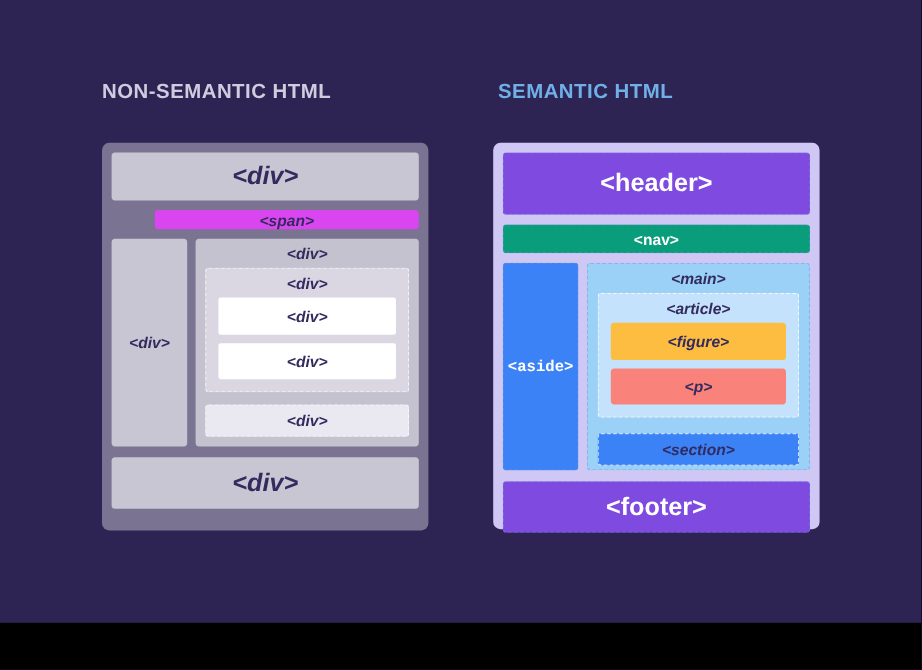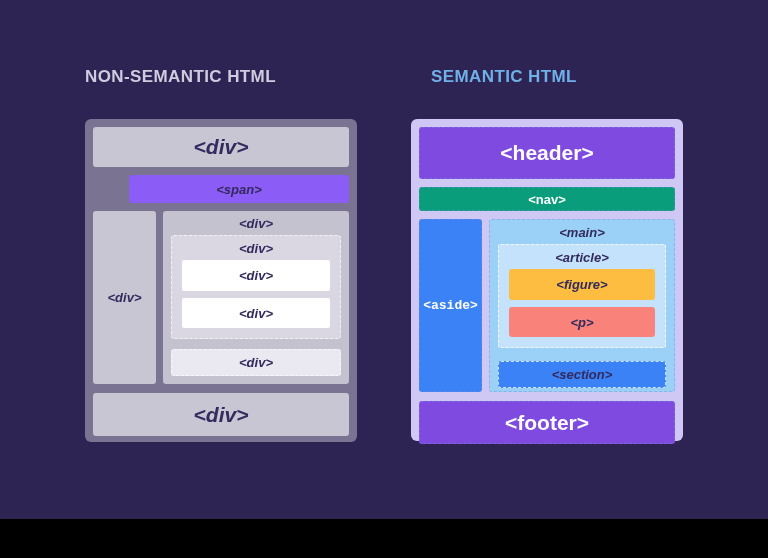--- a/index.html
+++ b/index.html
@@ -25,21 +25,21 @@
     position: absolute;
     top: 66px;
     height: 22px;
     line-height: 22px;
     font-size: 17px;
     font-weight: 700;
     text-align: left;
     letter-spacing: 0.4px;
   }
   #left-title  { left: 85px;  width: 272px; color: #cfccdf; }
-  #right-title { left: 431px; width: 272px; color: #70b0e9; }
+  #right-title { left: 415px; width: 272px; color: #70b0e9; }
 
   .panel {
     position: absolute;
     top: 119px;
     width: 272px;
     border-radius: 6px;
     padding: 8px 8px 10px;
     box-sizing: border-box;
   }
   #left-panel  { left: 85px;  height: 323px; background: #7a7391; }
@@ -85,21 +85,21 @@
     flex-direction: column;
   }
   .wrapper {
     box-sizing: border-box;
     border-radius: 3px;
     padding: 2px 10px 10px;
   }
 
   
   .l-top    { height: 40px; background: #c9c6d3; }
-  .l-span   { height: 28px; margin-top: 8px; background: #8b5cf6; margin-left: 36px; }
+  .l-span   { height: 16px; margin-top: 8px; background: #d946ef; margin-left: 36px; }
   .l-side   { background: #c9c6d3; }
   .l-content{ background: #c5c2d0; }
   .l-wrap   { background: #dad7e3; border: 1px dashed rgba(255,255,255,0.65); }
   .l-leaf1  { height: 31px; background: #ffffff; border-radius: 2px; }
   .l-leaf2  { height: 30px; margin-top: 7px; background: #ffffff; border-radius: 2px; }
   .l-lower  { height: 27px; margin-top: 10px; background: #eae8f1; border: 1px dashed rgba(255,255,255,0.65); }
   .l-bottom { height: 43px; margin-top: 9px; background: #c9c6d3; }
 
   
   .sem { border: 1px dashed rgba(122,140,222,0.45); }

